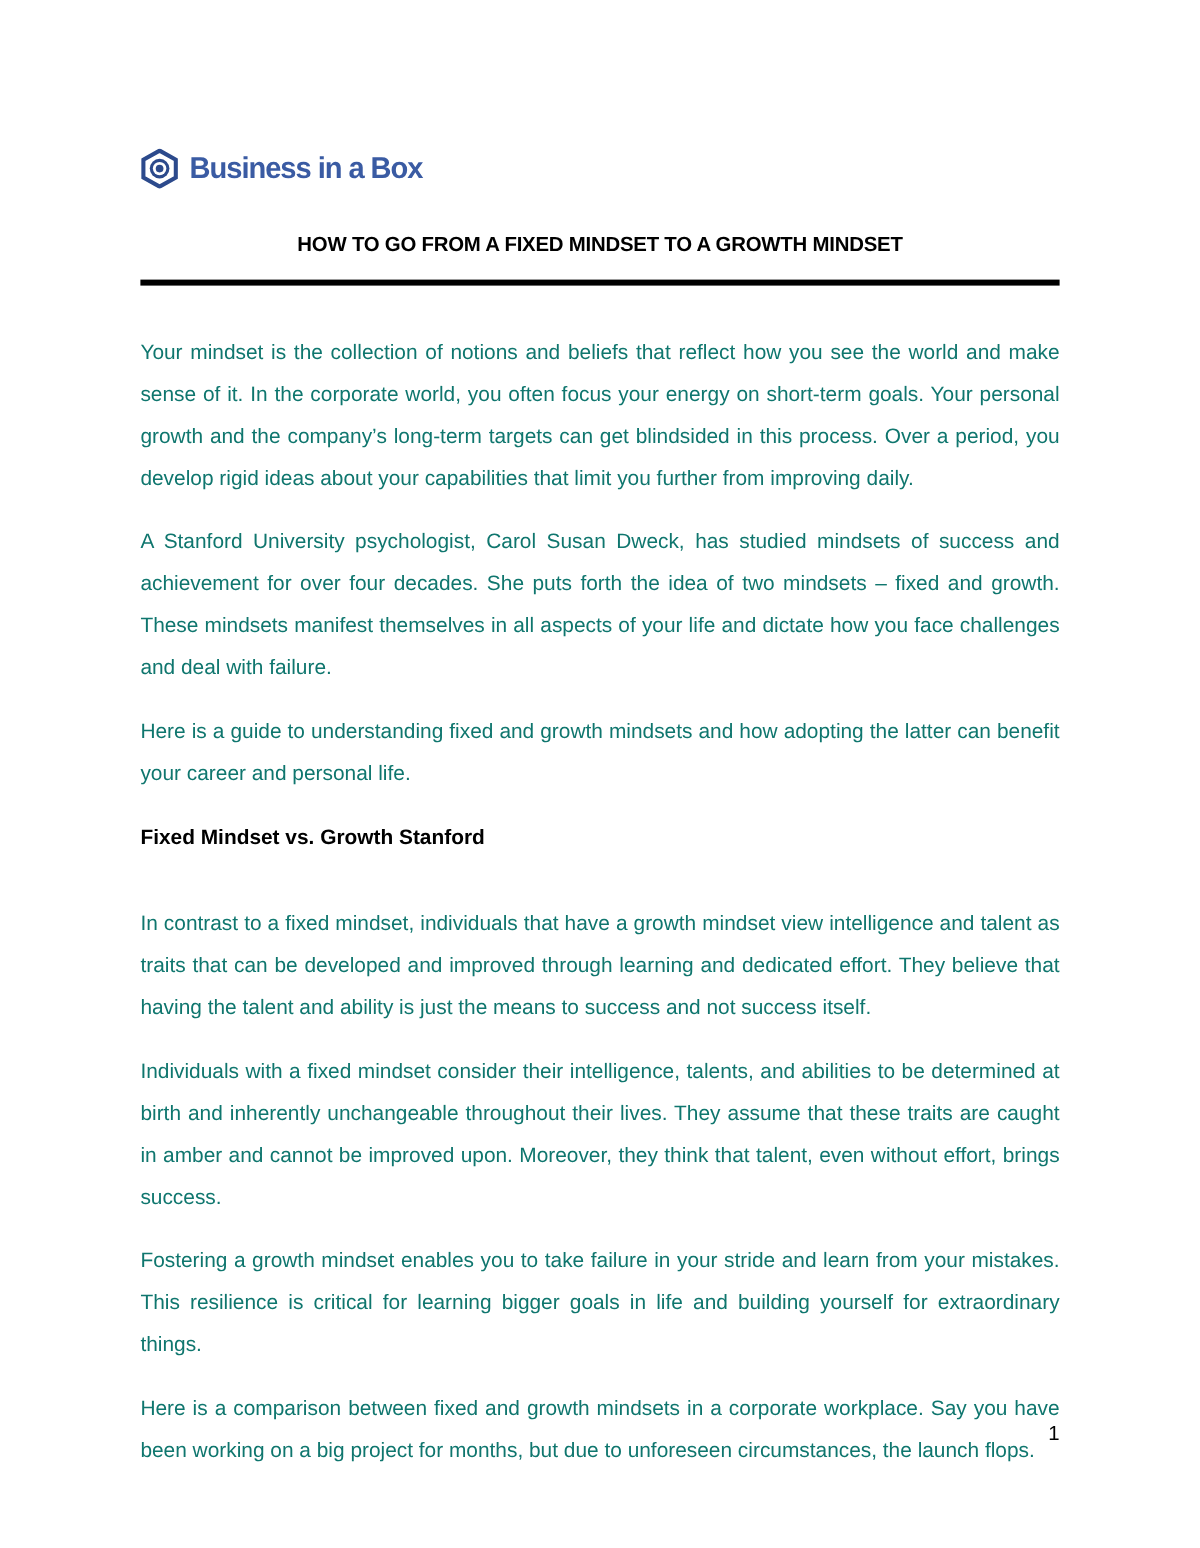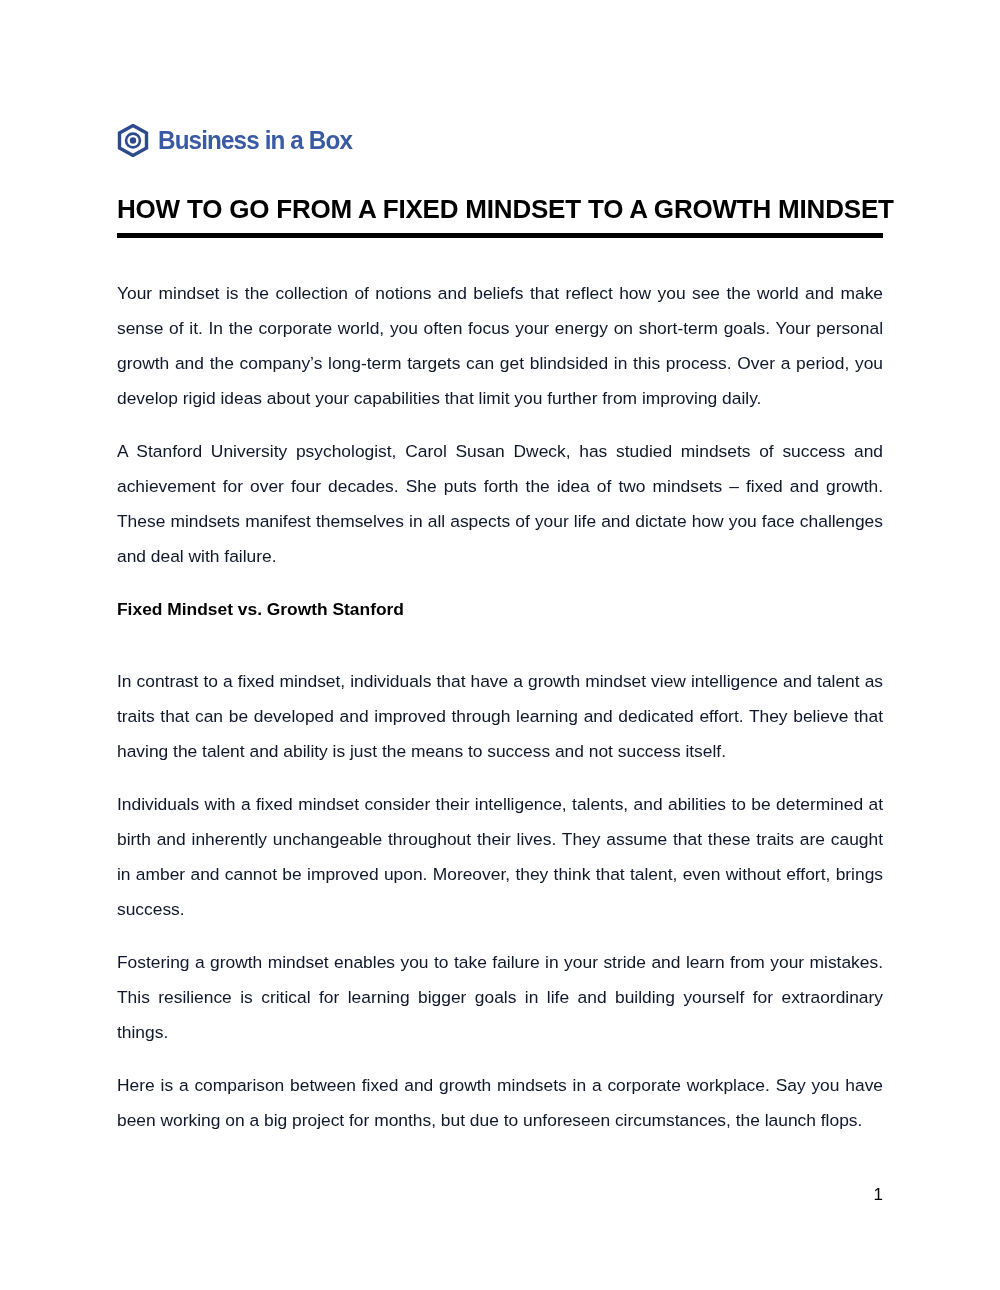--- a/index.html
+++ b/index.html
@@ -56,21 +56,21 @@
     transform-origin: left center;
   }
 
   
   .doc-title {
     position: absolute;
     left: 0;
     top: 194px;
     width: 766px;
     text-align: center;
-    font-size: 26px;
+    font-size: 17px;
     font-weight: bold;
     letter-spacing: -0.2px;
     line-height: 1.2;
     color: #000000;
     white-space: nowrap;
   }
   .title-rule {
     position: absolute;
     left: 0;
     top: 233px;
@@ -85,21 +85,21 @@
     left: 0;
     top: 276px;
     width: 766px;
   }
   p.para {
     margin: 0 0 18px 0;
     font-size: 17.4px;
     line-height: 35px;
     text-align: justify;
     text-justify: inter-word;
-    color: #0f172a;
+    color: #0f766e;
     hyphens: none;
   }
   p.para:last-child { margin-bottom: 0; }
 
   h2.subhead {
     margin: 18px 0 0 0;
     font-size: 17.4px;
     line-height: 35px;
     font-weight: bold;
     text-align: left;
@@ -134,20 +134,21 @@
       </svg>
       <span class="logo-word">Business in a Box</span>
     </div>
 
     <div class="doc-title">HOW TO GO FROM A FIXED MINDSET TO A GROWTH MINDSET</div>
     <div class="title-rule"></div>
 
     <div class="body-flow">
       <p class="para">Your mindset is the collection of notions and beliefs that reflect how you see the world and make sense of it. In the corporate world, you often focus your energy on short-term goals. Your personal growth and the company’s long-term targets can get blindsided in this process. Over a period, you develop rigid ideas about your capabilities that limit you further from improving daily.</p>
       <p class="para">A Stanford University psychologist, Carol Susan Dweck, has studied mindsets of success and achievement for over four decades. She puts forth the idea of two mindsets – fixed and growth. These mindsets manifest themselves in all aspects of your life and dictate how you face challenges and deal with failure.</p>
+      <p class="para">Here is a guide to understanding fixed and growth mindsets and how adopting the latter can benefit your career and personal life.</p>
 
       <h2 class="subhead">Fixed Mindset vs. Growth Stanford</h2>
       <div class="subhead-gap"></div>
 
       <p class="para">In contrast to a fixed mindset, individuals that have a growth mindset view intelligence and talent as traits that can be developed and improved through learning and dedicated effort. They believe that having the talent and ability is just the means to success and not success itself.</p>
       <p class="para">Individuals with a fixed mindset consider their intelligence, talents, and abilities to be determined at birth and inherently unchangeable throughout their lives. They assume that these traits are caught in amber and cannot be improved upon. Moreover, they think that talent, even without effort, brings success.</p>
       <p class="para">Fostering a growth mindset enables you to take failure in your stride and learn from your mistakes. This resilience is critical for learning bigger goals in life and building yourself for extraordinary things.</p>
       <p class="para">Here is a comparison between fixed and growth mindsets in a corporate workplace. Say you have been working on a big project for months, but due to unforeseen circumstances, the launch flops.</p>
     </div>
 

